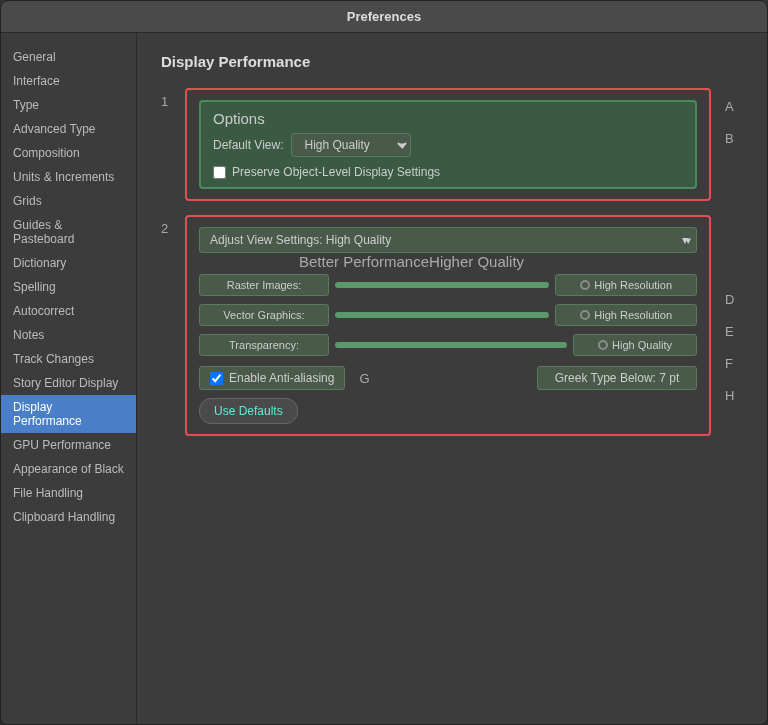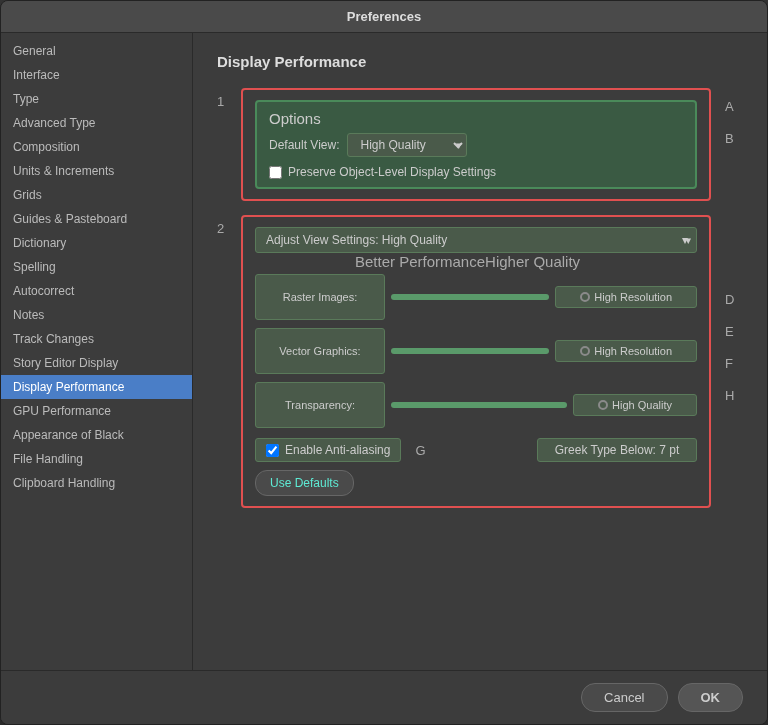--- a/index.html
+++ b/index.html
@@ -33,24 +33,24 @@
       font-weight: 600;
       border-bottom: 1px solid #2a2a2a;
       flex-shrink: 0;
     }
     .body {
       display: flex;
       flex: 1;
       overflow: hidden;
     }
     .sidebar {
-      width: 192px;
+      width: 136px;
       background: #3c3c3c;
       border-right: 1px solid #2a2a2a;
-      padding: 6px 0;
+      padding: 12px 0;
       overflow-y: auto;
       flex-shrink: 0;
     }
     .sidebar-item {
       padding: 5px 12px;
       cursor: pointer;
       color: #bbb;
       font-size: 12px;
       user-select: none;
     }
@@ -165,21 +165,21 @@
     .slider-row {
       display: flex;
       align-items: center;
       margin-bottom: 8px;
       gap: 0;
     }
     .slider-label-box {
       background: #4a5a4a;
       border: 1px solid #5a7a5a;
       color: #ccc;
-      padding: 16px 10px;
+      padding: 4px 10px;
       border-radius: 3px;
       font-size: 11px;
       min-width: 130px;
       text-align: center;
     }
     .slider-track {
       flex: 1;
       height: 6px;
       background: linear-gradient(to right, #5a9a6a 0%, #5a9a6a 100%);
       border-radius: 3px;
@@ -437,17 +437,13 @@
           <div style="height:68px;"></div>
           <div class="letter-item">D</div>
           <div class="letter-item">E</div>
           <div class="letter-item">F</div>
           <div class="letter-item">H</div>
         </div>
       </div>
     </div>
   </div>
 
-  <div class="footer">
-    <button class="footer-btn">Cancel</button>
-    <button class="footer-btn ok">OK</button>
-  </div>
 </div>
 
 </body></html>

